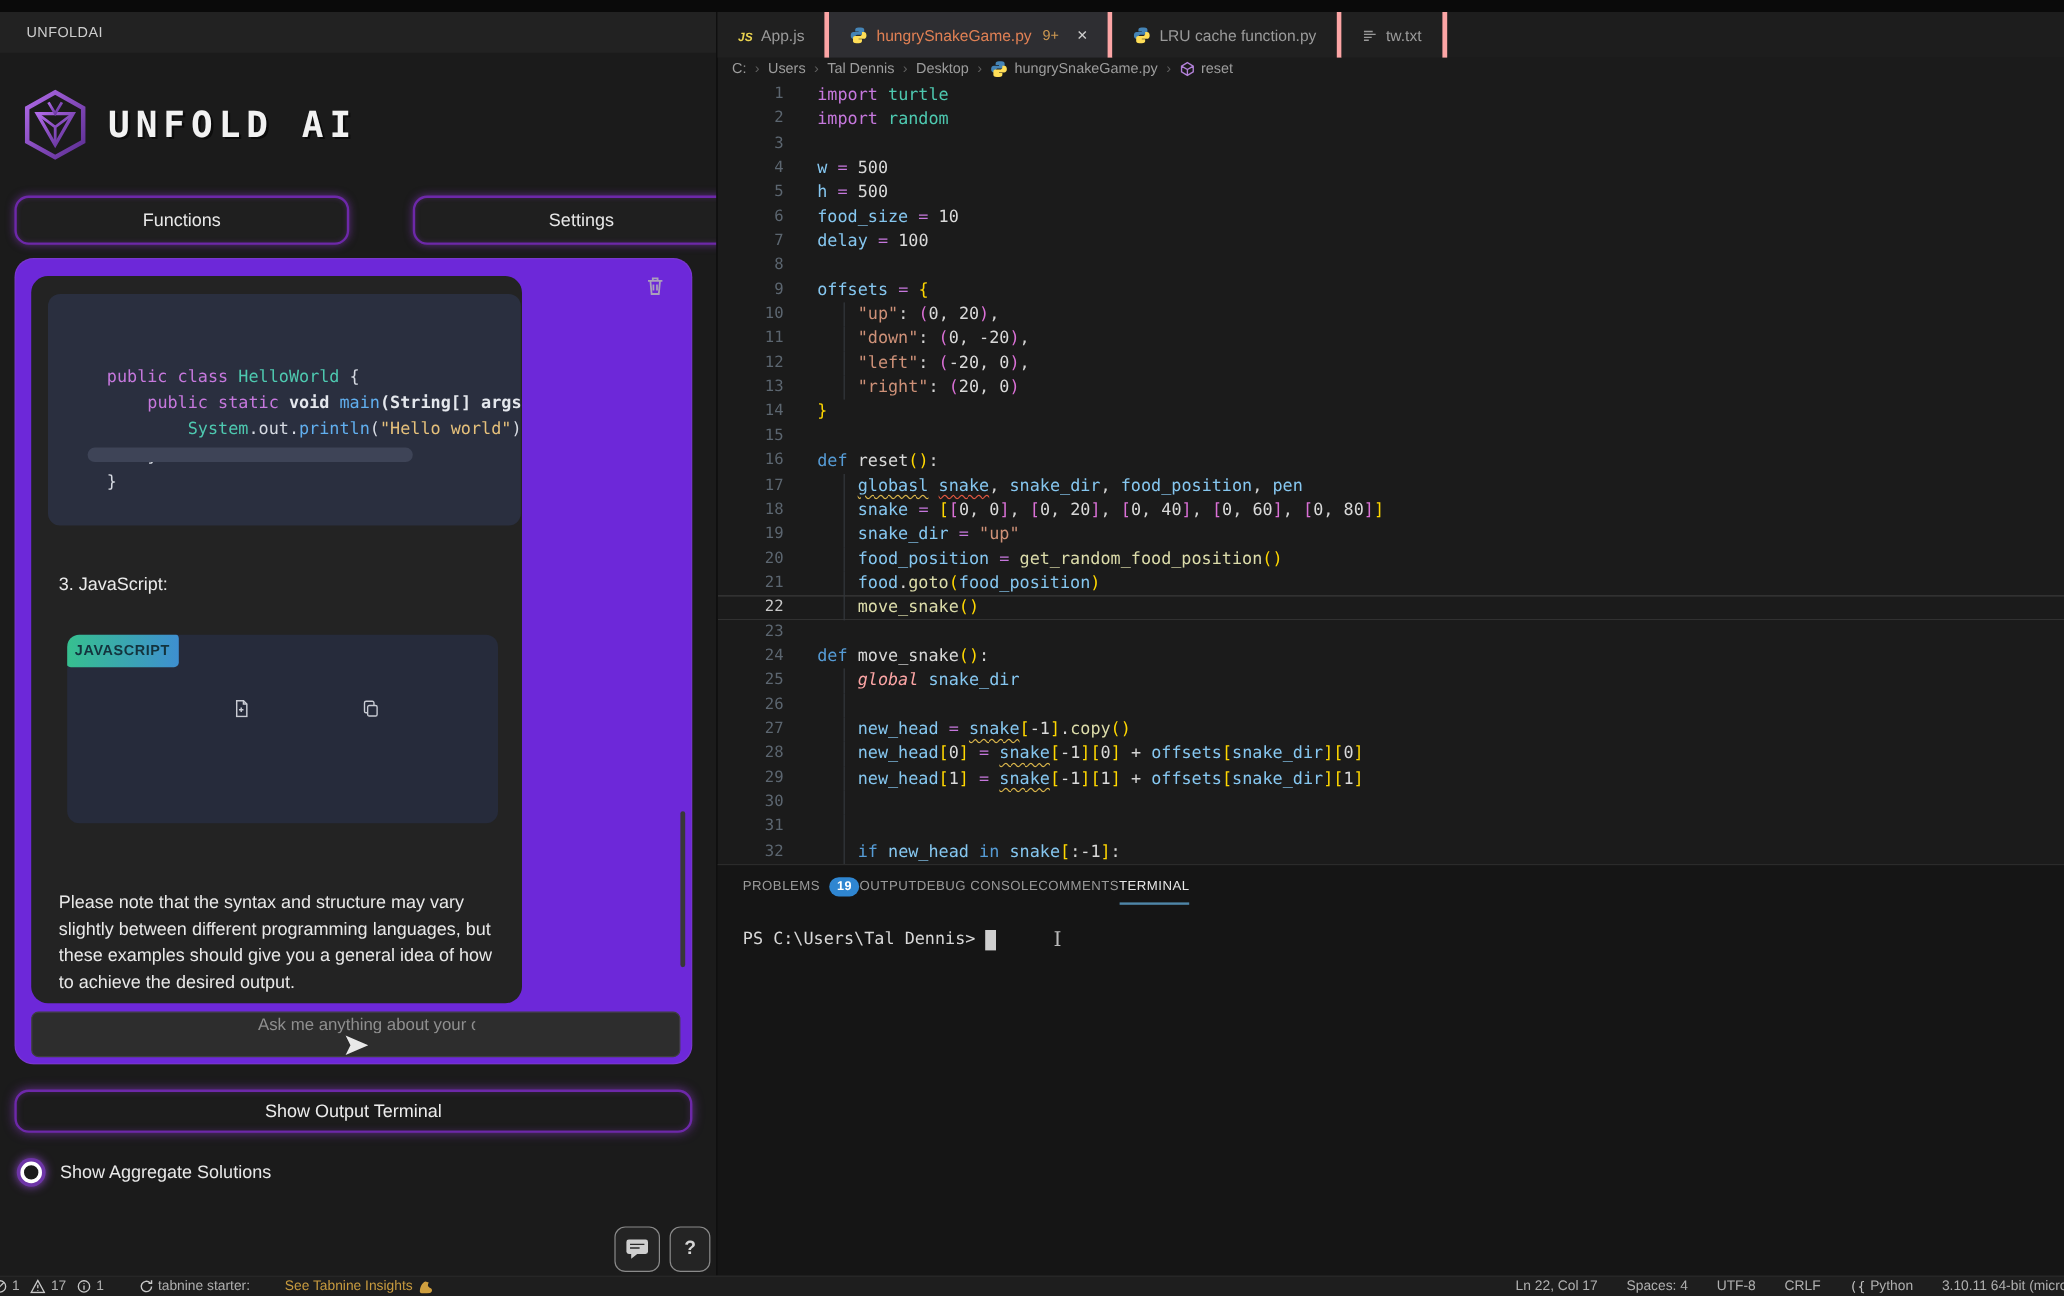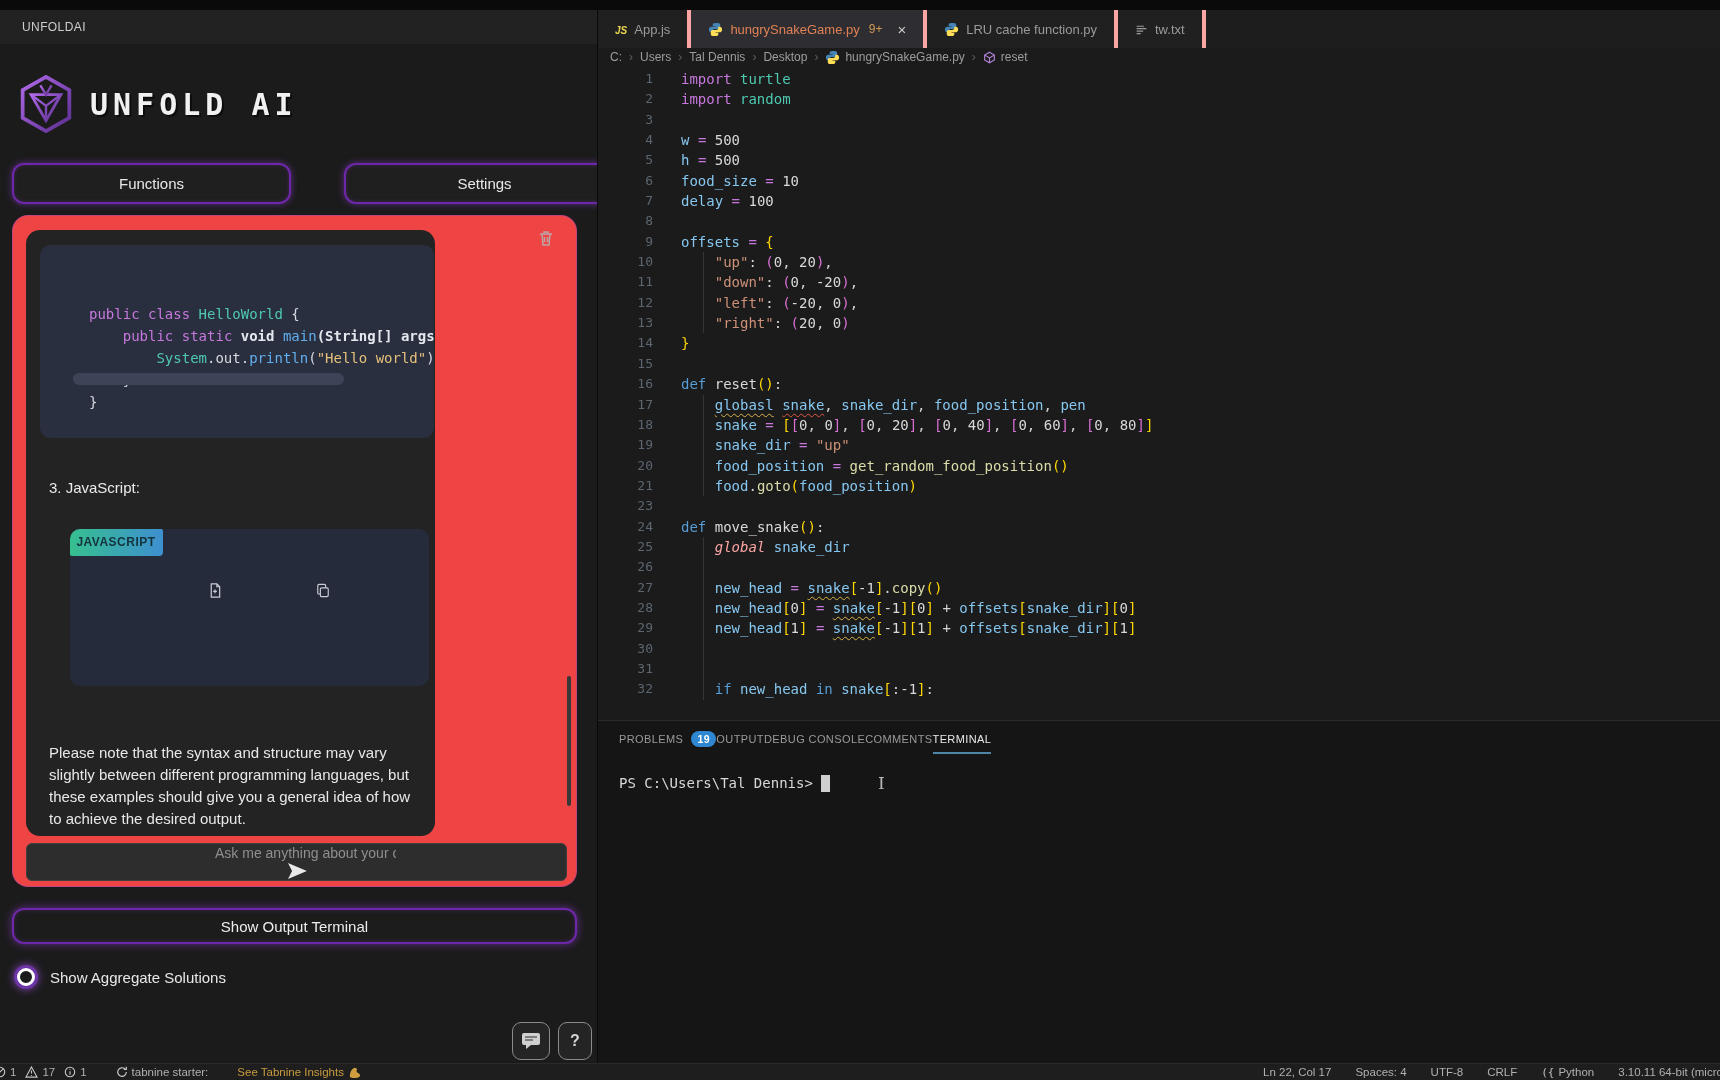--- a/index.html
+++ b/index.html
@@ -16,32 +16,32 @@
     color:#cdcdcd;font-size:12px;letter-spacing:.4px;}
   .brand-row{position:absolute;left:18px;top:64px;display:flex;align-items:center;gap:16px;}
   .brand-name{font-family:"DejaVu Sans Mono",monospace;font-weight:bold;font-size:30px;
     letter-spacing:5px;color:#f1f1f1;text-shadow:2px 2px 0 rgba(0,0,0,.55);}
   .nav-btn{position:absolute;top:153px;height:37px;border:2px solid #6d28a9;border-radius:12px;
     background:#1f1f1f;color:#e8e8e8;font-size:15px;display:flex;align-items:center;justify-content:center;
     box-shadow:0 0 7px rgba(150,60,220,.55), inset 0 0 4px rgba(150,60,220,.25);cursor:pointer;}
   .nav-btn.fn{left:12px;width:275px;}
   .nav-btn.st{left:300px;width:277px;margin-left:44px;}
 
-  .chat{position:absolute;left:12px;top:205px;width:565px;height:672px;background:#ef4444;
+  .chat{position:absolute;left:12px;top:205px;width:565px;height:672px;background:#6d28d9;
     border:1px solid rgba(137,74,196,.45);border-radius:16px;box-sizing:border-box;overflow:hidden;}
   .trash-btn{position:absolute;right:18px;top:12px;width:22px;height:22px;cursor:pointer;opacity:.85;}
   .chat-scroll{position:absolute;right:5px;top:460px;width:4px;height:130px;background:#383838;border-radius:2px;}
 
   .bubble{position:absolute;left:13px;top:14px;width:409px;height:606px;background:#232323;border-radius:14px;}
   .codeblock{position:absolute;border-radius:10px;overflow:hidden;box-sizing:border-box;
     font-family:"DejaVu Sans Mono",monospace;font-size:14px;line-height:22px;white-space:pre;}
   .java-block{left:14px;top:15px;width:394px;height:193px;background:#2a2f3f;padding:14px 30px 0 49px;}
   .hscroll-thumb{position:absolute;left:33px;top:128px;width:271px;height:12px;background:#3e4457;border-radius:6px;}
   .section-label{position:absolute;left:23px;top:249px;color:#eaeaea;font-size:15px;}
-  .js-block{left:30px;top:299px;width:359px;height:157px;background:#262b3b;padding:72px 12px 0 33px;margin-left:14px;}
+  .js-block{left:30px;top:299px;width:359px;height:157px;background:#262b3b;padding:72px 12px 0 33px;}
   .lang-badge{position:absolute;left:-1px;top:-0px;transform:translateY(-1px);width:94px;height:28px;line-height:28px;
     text-align:center;border-radius:4px;font-family:"Liberation Sans",sans-serif;
     font-size:12px;font-weight:bold;letter-spacing:.5px;color:#13333d;
     background:linear-gradient(90deg,#36c08e,#3e8fd0);}
   .block-actions{position:absolute;right:12px;top:10px;display:flex;gap:7px;}
   .block-actions span{cursor:pointer;}
   .bubble-note{position:absolute;left:23px;top:512px;width:362px;color:#e8e8e8;font-size:15px;line-height:22px;}
 
   .ask-input{position:absolute;left:13px;top:627px;width:541px;height:38px;background:#2d2d2d;
     border:1px solid #3f3f3f;border-radius:6px;box-sizing:border-box;display:flex;align-items:center;flex-direction:column;}
@@ -384,20 +384,25 @@
       <div class="line">
         <span class="gutter">20</span>
         <span class="guide"></span>
         <span class="codetext"><span>    </span><span class="tk-var">food_position</span><span> </span><span class="tk-op">=</span><span> </span><span class="tk-fn">get_random_food_position</span><span class="tk-b1">(</span><span class="tk-b1">)</span></span>
       </div>
       <div class="line">
         <span class="gutter">21</span>
         <span class="guide"></span>
         <span class="codetext"><span>    </span><span class="tk-var">food</span><span class="tk-pl">.</span><span class="tk-fn">goto</span><span class="tk-b1">(</span><span class="tk-var">food_position</span><span class="tk-b1">)</span></span>
       </div>
+      <div class="line cur">
+        <span class="gutter">22</span>
+        <span class="guide"></span>
+        <span class="codetext"><span>    </span><span class="tk-fn">move_snake</span><span class="tk-b1">(</span><span class="tk-b1">)</span></span>
+      </div>
       <div class="line">
         <span class="gutter">23</span>
         <span class="codetext"></span>
       </div>
       <div class="line">
         <span class="gutter">24</span>
         <span class="codetext"><span class="tk-kw2">def</span><span> </span><span class="tk-fd">move_snake</span><span class="tk-b1">(</span><span class="tk-b1">)</span><span class="tk-pl">:</span></span>
       </div>
       <div class="line">
         <span class="gutter">25</span>

